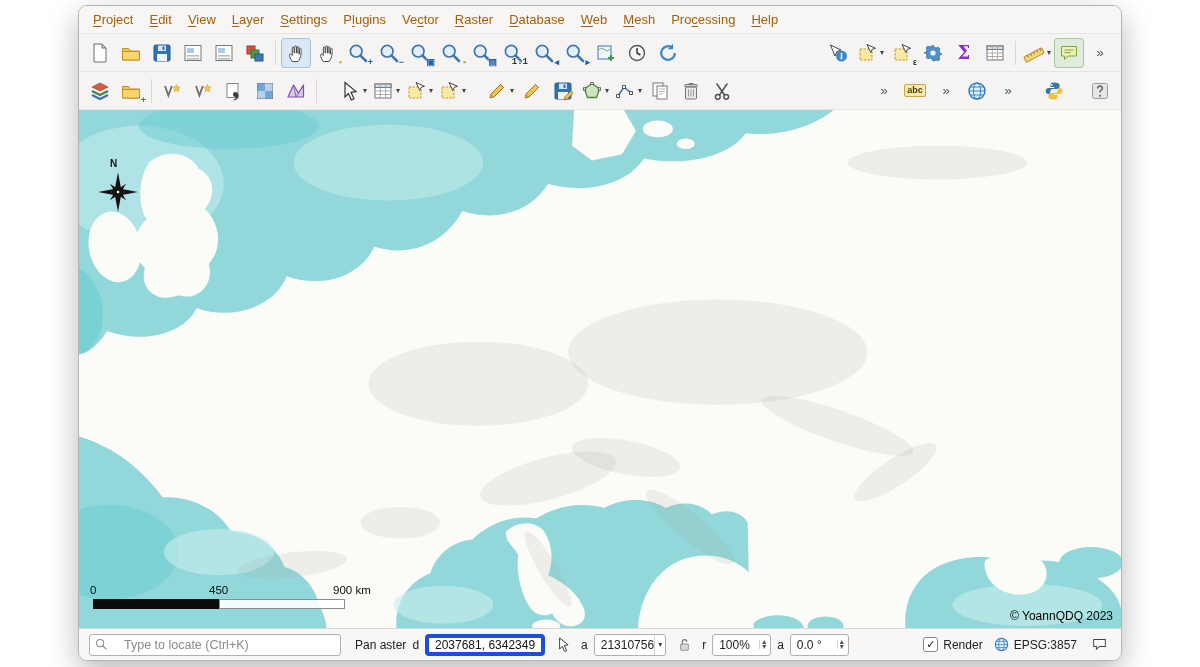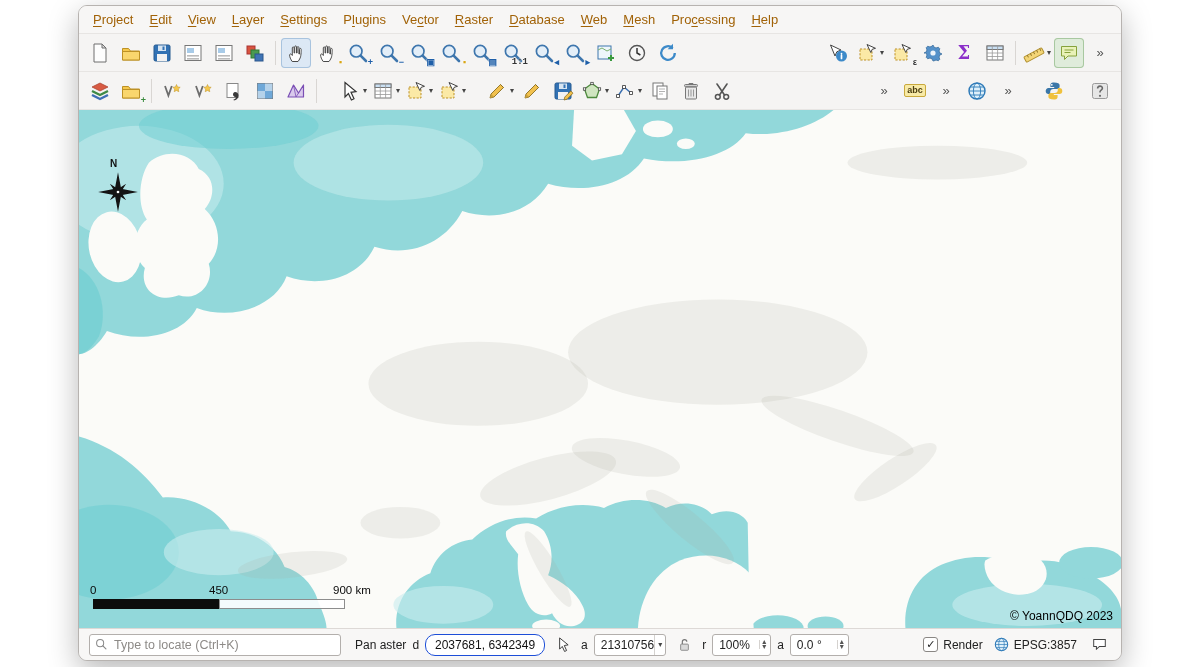--- a/index.html
+++ b/index.html
@@ -57,27 +57,27 @@
   .sl0{left:-3px}.sl1{left:116px}.sl2{left:240px;white-space:nowrap}
   .sbar{position:absolute;left:0;top:15px;width:252px;height:10px}
   .sbar-l{position:absolute;left:0;top:0;width:126px;height:10px;background:#0c0c0c}
   .sbar-r{position:absolute;left:126px;top:0;width:126px;height:10px;background:rgba(255,255,255,.9);
           border:1px solid #8d8d8d;box-sizing:border-box}
   .copyright{position:absolute;right:8px;bottom:5px;font-size:12px;color:#000}
   
   .statusbar{flex:0 0 31px;background:#f8f7f6;border-top:1px solid #ddd9d6;display:flex;align-items:center;
              padding:0 10px;gap:6px;font-size:12px;color:#222}
   .locator{display:flex;align-items:center;width:252px;height:22px;background:#fff;border:1px solid #b3afac;
-           border-radius:3px;padding:0 4px;gap:3px;box-sizing:border-box;flex:0 0 auto}
+           border-radius:3px;padding:0 4px;gap:13px;box-sizing:border-box;flex:0 0 auto}
   .loc-ico{width:15px;height:15px;flex:0 0 15px}
   .loc-input{border:none;outline:none;flex:1;font-size:12.5px;color:#333;background:transparent;min-width:0}
   .loc-input::placeholder{color:#8d8a87}
   .sb-label{white-space:nowrap}
   .sb-label.pan{margin-left:8px}
-  .sb-field{height:22px;border:1px solid #1d4ed8;border-radius:10px;background:#fff;font-size:12px;color:#111;
+  .sb-field{height:22px;border:4px solid #1d4ed8;border-radius:4px;background:#fff;font-size:12px;color:#111;
             text-align:center;box-sizing:border-box}
   .sb-coord{width:120px}
   .sb-iconbtn{border:none;background:transparent;width:24px;height:24px;display:flex;align-items:center;
               justify-content:center;padding:0;flex:0 0 auto}
   .sb-ico{width:17px;height:17px}
   .sb-combo{display:flex;align-items:center;height:22px;border:1px solid #b3afac;border-radius:3px;background:#fff;
             padding:0 3px 0 6px;box-sizing:border-box}
   .sb-caret{font-size:8px;color:#444;border-left:1px solid #d5d2cf;padding-left:3px;height:100%;
             display:flex;align-items:center}
   .sb-spin{display:flex;align-items:center;height:22px;border:1px solid #b3afac;border-radius:3px;background:#fff;

